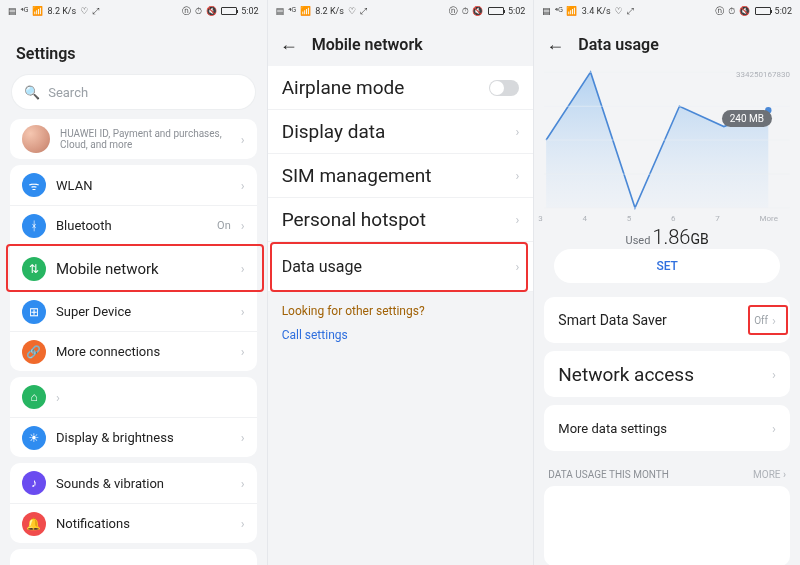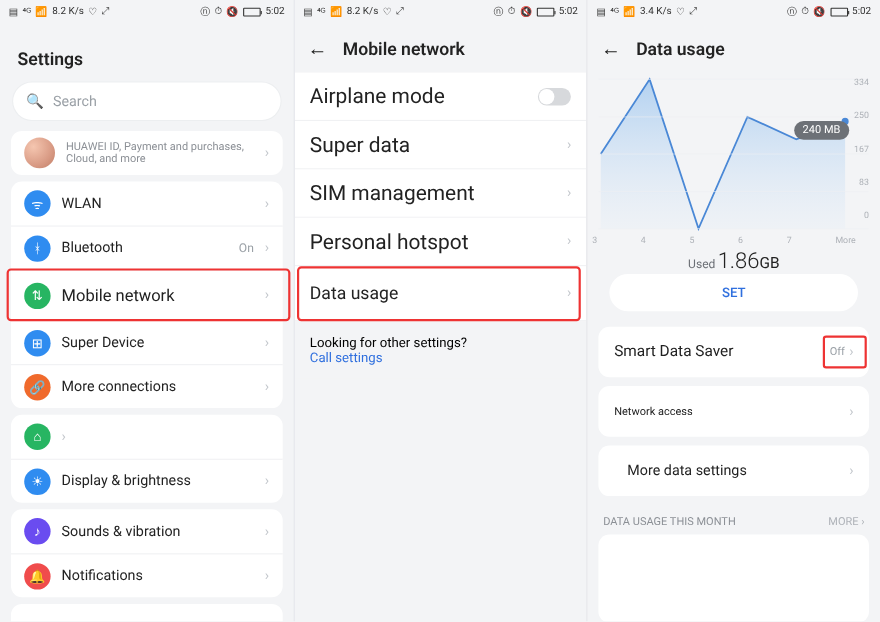--- a/index.html
+++ b/index.html
@@ -34,27 +34,27 @@
   .hdr .back { font-size:18px; color:#222; cursor:pointer; }
   .hdr .ttl { font-size:16px; font-weight:600; color:#222; }
 
   .row2 { display:flex; align-items:center; height:44px; padding:0 14px; background:#fff; border-bottom:1px solid #f0f1f3; }
   .row2 .lbl { font-size:19px; color:#222; flex:1; }
   .row2 .chev { color:#c3c7cc; font-size:13px; }
   .toggle { width:30px; height:16px; background:#d7d9dc; border-radius:8px; position:relative; }
   .toggle::after { content:""; position:absolute; left:1px; top:1px; width:14px; height:14px; border-radius:7px; background:#fff; }
 
   .tip { background:#f3f4f6; padding:12px 14px; font-size:12px; }
-  .tip .q { color:#000000; margin-bottom:0; }
+  .tip .q { color:#a16207; margin-bottom:10px; }
   .tip .link { color:#2f6fde; }
 
   
   .chartwrap { position:relative; margin:4px 10px 0 10px; height:150px; }
   svg.chart { width:100%; height:140px; display:block; }
-  .ylabels { position:absolute; right:0; top:0; height:130px; display:flex; flex-direction:column; justify-content:space-between; font-size:8px; color:#aeb2b8; text-align:right; }
+  .ylabels { position:absolute; right:0; top:0; height:130px; display:flex; flex-direction:row; justify-content:space-between; font-size:8px; color:#aeb2b8; text-align:right; }
   .xlabels { display:flex; justify-content:space-between; font-size:8px; color:#aeb2b8; padding:0 22px 0 4px; margin-top:-6px; }
   .badge { position:absolute; background:#6d7177; color:#fff; font-size:10px; padding:3px 8px; border-radius:10px; }
   .used { text-align:center; color:#222; margin-top:2px; }
   .used .n { font-size:20px; font-weight:300; }
   .used .u { font-size:14px; }
   .used .pre { font-size:11px; color:#6b6f75; margin-right:2px; }
   .note { text-align:center; font-size:10px; color:#8c9096; padding:4px 24px 10px; line-height:1.3; }
   .setbtn { margin:0 20px 14px; background:#fff; border-radius:18px; height:34px; display:flex; align-items:center; justify-content:center; color:#2f6fde; font-size:12px; font-weight:500; }
 
   .sect-label { font-size:10px; color:#8c9096; padding:10px 14px 6px; display:flex; justify-content:space-between; align-items:center; }
@@ -194,21 +194,21 @@
       <span class="back">←</span>
       <span class="ttl">Mobile network</span>
     </div>
 
     <div style="position:relative;">
       <div class="row2">
         <div class="lbl">Airplane mode</div>
         <div class="toggle"></div>
       </div>
       <div class="row2">
-        <div class="lbl">Super data</div>
+        <div class="lbl">Display data</div>
         <span class="chev">›</span>
       </div>
       <div class="row2">
         <div class="lbl">SIM management</div>
         <span class="chev">›</span>
       </div>
       <div class="row2">
         <div class="lbl">Personal hotspot</div>
         <span class="chev">›</span>
       </div>
@@ -292,26 +292,26 @@
     <div class="setbtn">SET</div>
 
     <div class="p3row" style="position:relative;">
       <div class="lbl">Smart Data Saver</div>
       <span class="aux">Off</span>
       <span class="chev">›</span>
       <div class="hl-sm" style="right:2px; top:8px; width:40px; height:30px;"></div>
     </div>
 
     <div class="p3row">
-      <div class="lbl" style="font-size:10px;">Network access</div>
+      <div class="lbl" style="font-size:19px;">Network access</div>
       <span class="chev">›</span>
     </div>
 
     <div class="p3row">
-      <div class="lbl" style="font-size:13px;margin-left:12px;">More data settings</div>
+      <div class="lbl" style="font-size:13px;">More data settings</div>
       <span class="chev">›</span>
     </div>
 
     <div class="sect-label">
       <span>DATA USAGE THIS MONTH</span>
       <span class="more"><span>MORE</span> ›</span>
     </div>
 
     <div class="emptycard"></div>
   </div>

